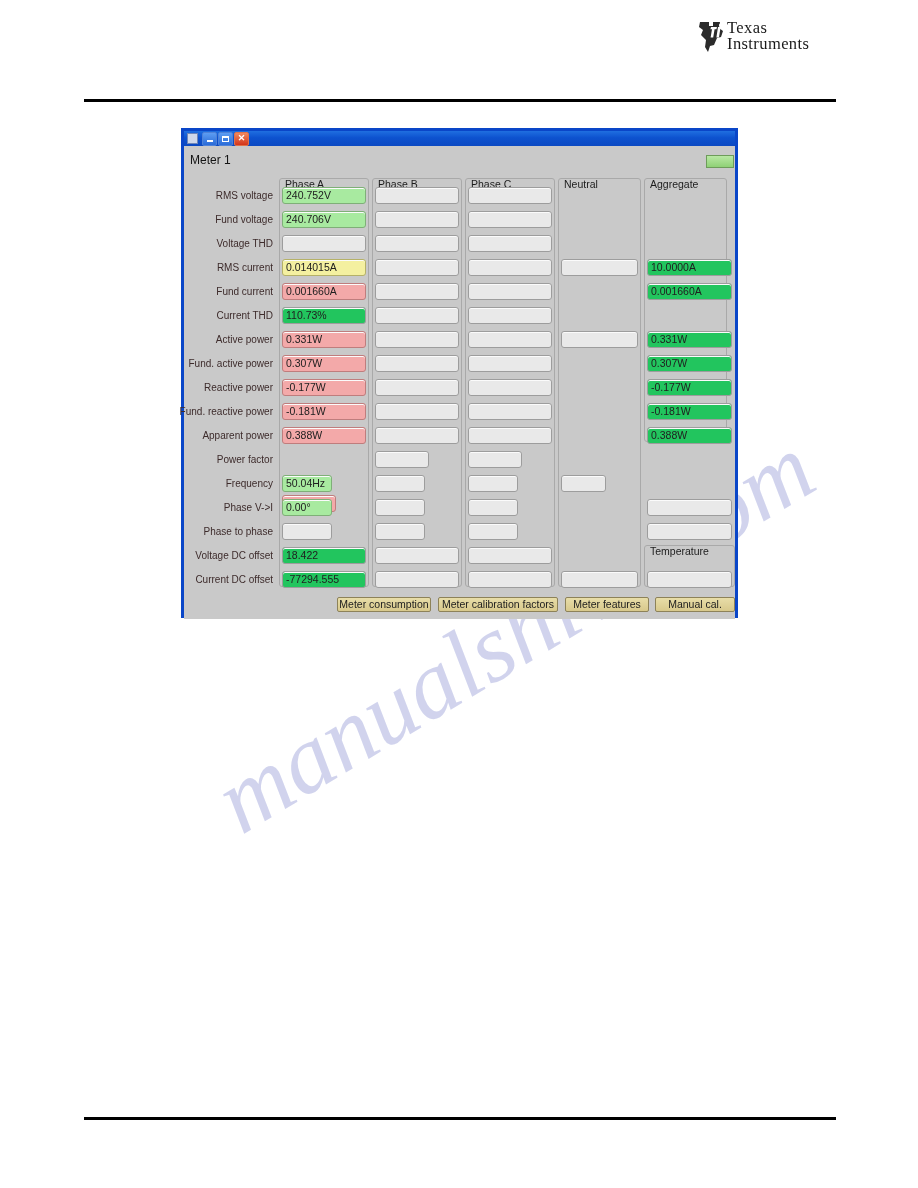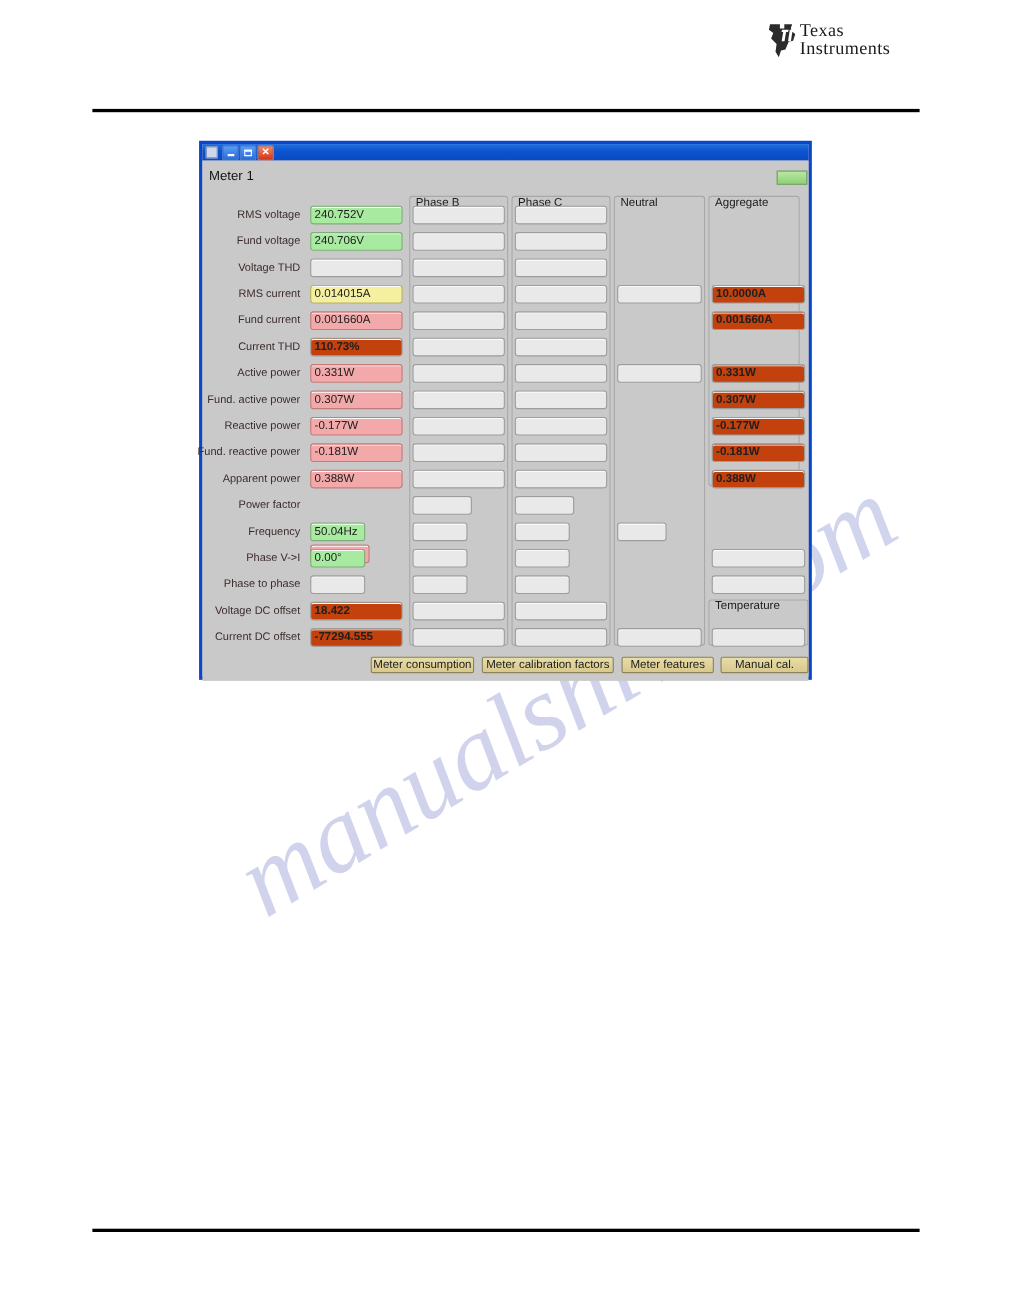--- a/index.html
+++ b/index.html
@@ -69,21 +69,21 @@
                     color:#1c1c1c;background:transparent;line-height:13px;}
   .row-label{position:absolute;text-align:right;font-size:10px;
              color:#3d2b2b;white-space:nowrap;line-height:12px;}
 
   
   .fld{position:absolute;box-sizing:border-box;border:1px solid #9d9d9d;
        border-radius:3px;background:#e9e9e9;height:17px;
        font-size:10.5px;line-height:15px;padding:0 3px;color:#202020;
        overflow:hidden;white-space:nowrap;
        box-shadow:inset 0 1px 0 #fbfbfb;}
-  .fld.white{background:#c2410c;font-weight:bold;}
+  .fld.white{background:#22c55e;}
   .fld.green{background:#a8eaa0;border-color:#7faf78;}
   .fld.yellow{background:#f4f0a0;border-color:#b5b168;}
   .fld.red{background:#f3a9a9;border-color:#bf7d7d;}
 
   
   .sub{position:absolute;border:1px solid #a9a9a9;border-radius:3px;box-sizing:border-box;}
   .sub > .sub-title{position:absolute;left:5px;top:-1px;font-size:10.5px;color:#1c1c1c;line-height:13px;}
 
   
   .btn{position:absolute;height:15px;box-sizing:border-box;
@@ -148,20 +148,23 @@
         <div class="row-label" style="right:462px;top:260px;">Fund. reactive power</div>
         <div class="row-label" style="right:462px;top:284px;">Apparent power</div>
         <div class="row-label" style="right:462px;top:308px;">Power factor</div>
         <div class="row-label" style="right:462px;top:332px;">Frequency</div>
         <div class="row-label" style="right:462px;top:356px;">Phase V-&gt;I</div>
         <div class="row-label" style="right:462px;top:380px;">Phase to phase</div>
         <div class="row-label" style="right:462px;top:404px;">Voltage DC offset</div>
         <div class="row-label" style="right:462px;top:428px;">Current DC offset</div>
       </div>
 
+      <div class="col" style="left:95px;top:32px;width:90px;height:409px;">
+        <div class="col-title">Phase A</div>
+      </div>
       <div class="fld green" style="left:98px;top:41px;width:84px;">240.752V</div>
       <div class="fld green" style="left:98px;top:65px;width:84px;">240.706V</div>
       <div class="fld" style="left:98px;top:89px;width:84px;"></div>
       <div class="fld yellow" style="left:98px;top:113px;width:84px;">0.014015A</div>
       <div class="fld red" style="left:98px;top:137px;width:84px;">0.001660A</div>
       <div class="fld white" style="left:98px;top:161px;width:84px;">110.73%</div>
       <div class="fld red" style="left:98px;top:185px;width:84px;">0.331W</div>
       <div class="fld red" style="left:98px;top:209px;width:84px;">0.307W</div>
       <div class="fld red" style="left:98px;top:233px;width:84px;">-0.177W</div>
       <div class="fld red" style="left:98px;top:257px;width:84px;">-0.181W</div>

